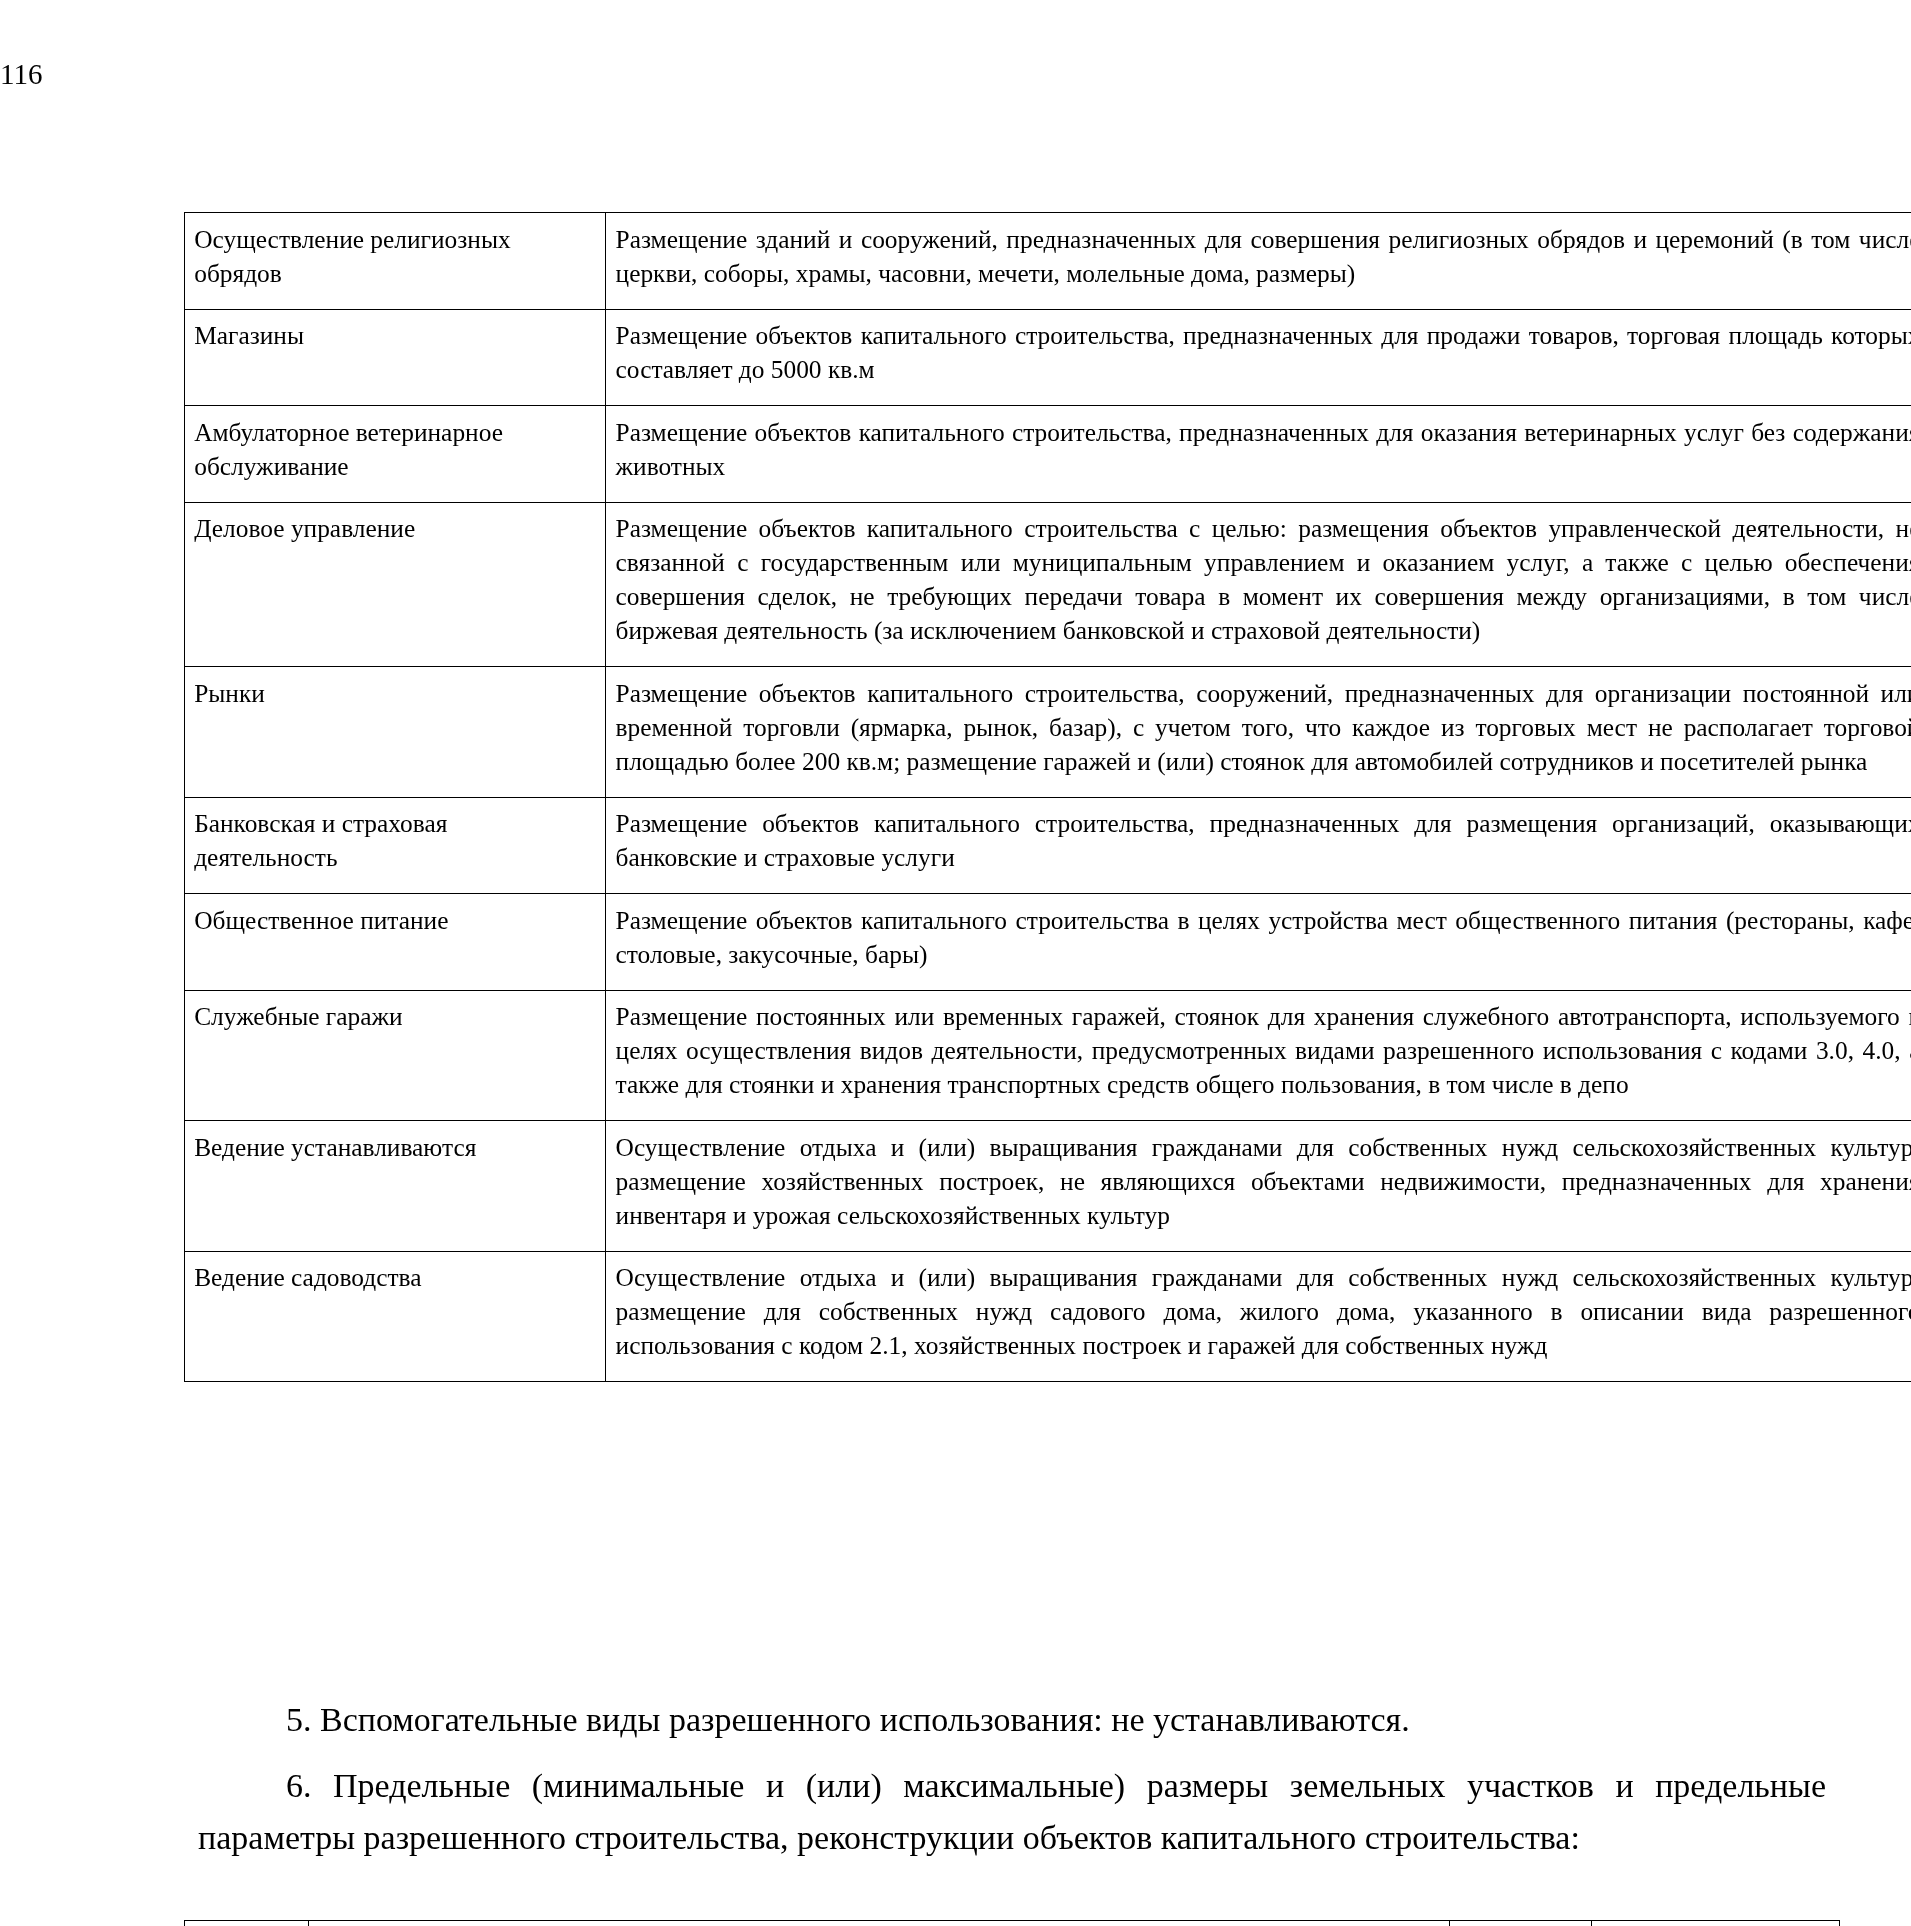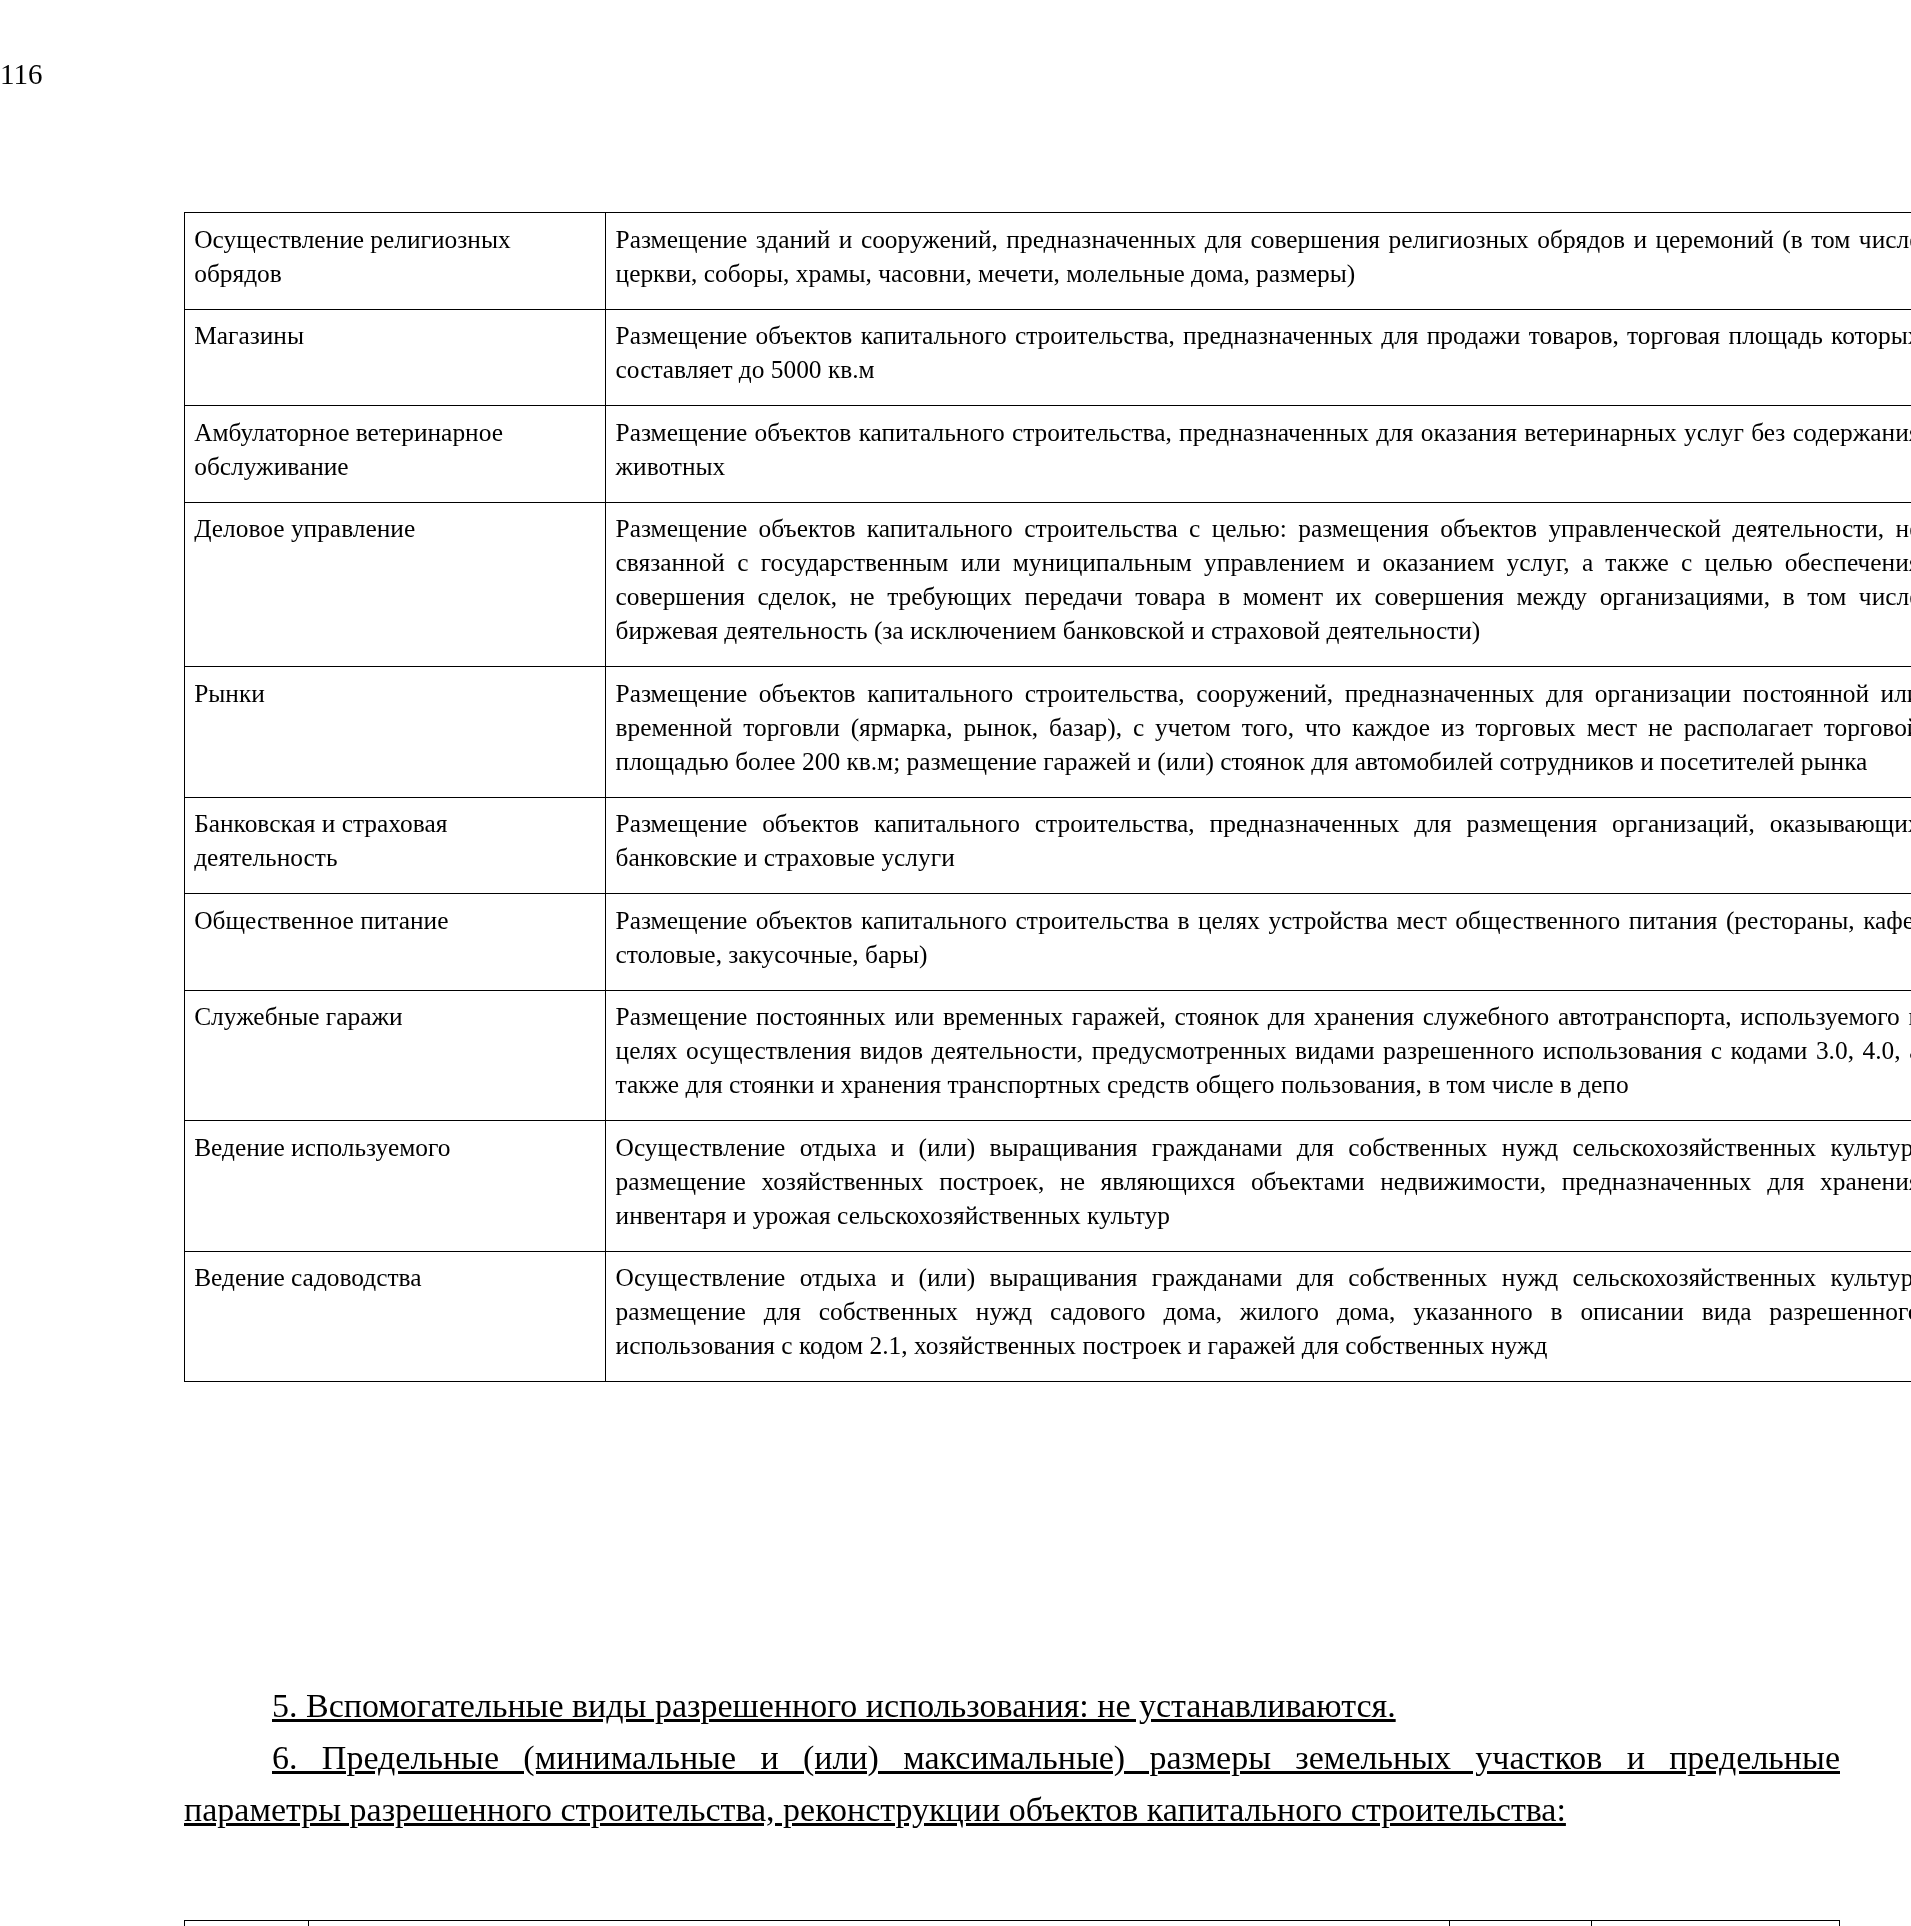--- a/index.html
+++ b/index.html
@@ -14,21 +14,21 @@
   table { border-collapse: collapse; table-layout: fixed; }
   .t1 { position: absolute; left: 184px; top: 176px; width: 1868px; margin-top: 36px; }
   .t1 td {
     border: 1.9px solid #000; vertical-align: top;
     font-size: 25.4px; line-height: 34px; padding: 8.5px 9.2px 19px 9.2px;
   }
   .t1 td.kind { width: 402px; }
   .t1 td.desc { text-align: justify; }
   .t1 td.code { width: 102px; text-align: center; }
   .paras { position: absolute; left: 184px; top: 1680px; width: 1656px; font-size: 34px; line-height: 52px; }
-  .paras p { margin: 0; text-align: justify; text-indent: 88px; text-decoration: underline; }
+  .paras p { margin: 14px; text-align: justify; text-indent: 88px; }
   .t2 { position: absolute; left: 184px; top: 1920px; width: 1656px; }
   .t2 td {
     border: 1.9px solid #000; font-size: 25.4px; line-height: 32px;
     padding: 3.9px 15.4px; vertical-align: middle;
   }
   .t2 .c-num { width: 92px; text-align: center; }
   .t2 .c-unit { width: 110px; text-align: center; }
   .t2 .c-val { width: 216px; text-align: center; }
   .t2 .center { text-align: center; }
   .t2 tr.hdr td { height: 87px; }
@@ -74,21 +74,21 @@
       <td class="kind">Общественное питание</td>
       <td class="desc">Размещение объектов капитального строительства в целях устройства мест общественного питания (рестораны, кафе, столовые, закусочные, бары)</td>
       <td class="code">4.6</td>
     </tr>
     <tr>
       <td class="kind">Служебные гаражи</td>
       <td class="desc">Размещение постоянных или временных гаражей, стоянок для хранения служебного автотранспорта, используемого в целях осуществления видов деятельности, предусмотренных видами разрешенного использования с кодами 3.0, 4.0, а также для стоянки и хранения транспортных средств общего пользования, в том числе в депо</td>
       <td class="code">4.9</td>
     </tr>
     <tr>
-      <td class="kind">Ведение используемого</td>
+      <td class="kind">Ведение устанавливаются</td>
       <td class="desc">Осуществление отдыха и (или) выращивания гражданами для собственных нужд сельскохозяйственных культур; размещение хозяйственных построек, не являющихся объектами недвижимости, предназначенных для хранения инвентаря и урожая сельскохозяйственных культур</td>
       <td class="code">13.1</td>
     </tr>
     <tr>
       <td class="kind">Ведение садоводства</td>
       <td class="desc">Осуществление отдыха и (или) выращивания гражданами для собственных нужд сельскохозяйственных культур; размещение для собственных нужд садового дома, жилого дома, указанного в описании вида разрешенного использования с кодом 2.1, хозяйственных построек и гаражей для собственных нужд</td>
       <td class="code">13.2</td>
     </tr>
   </tbody>
 </table>

